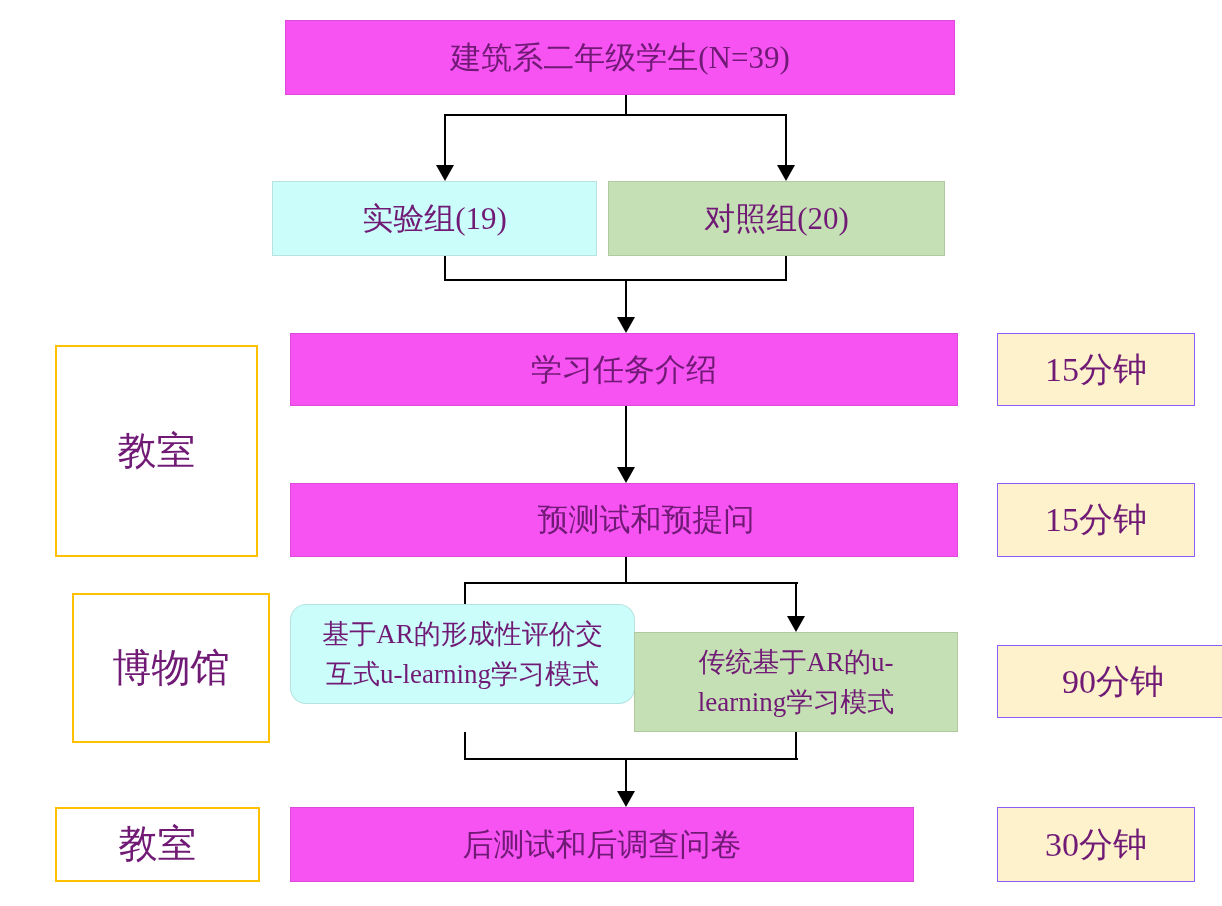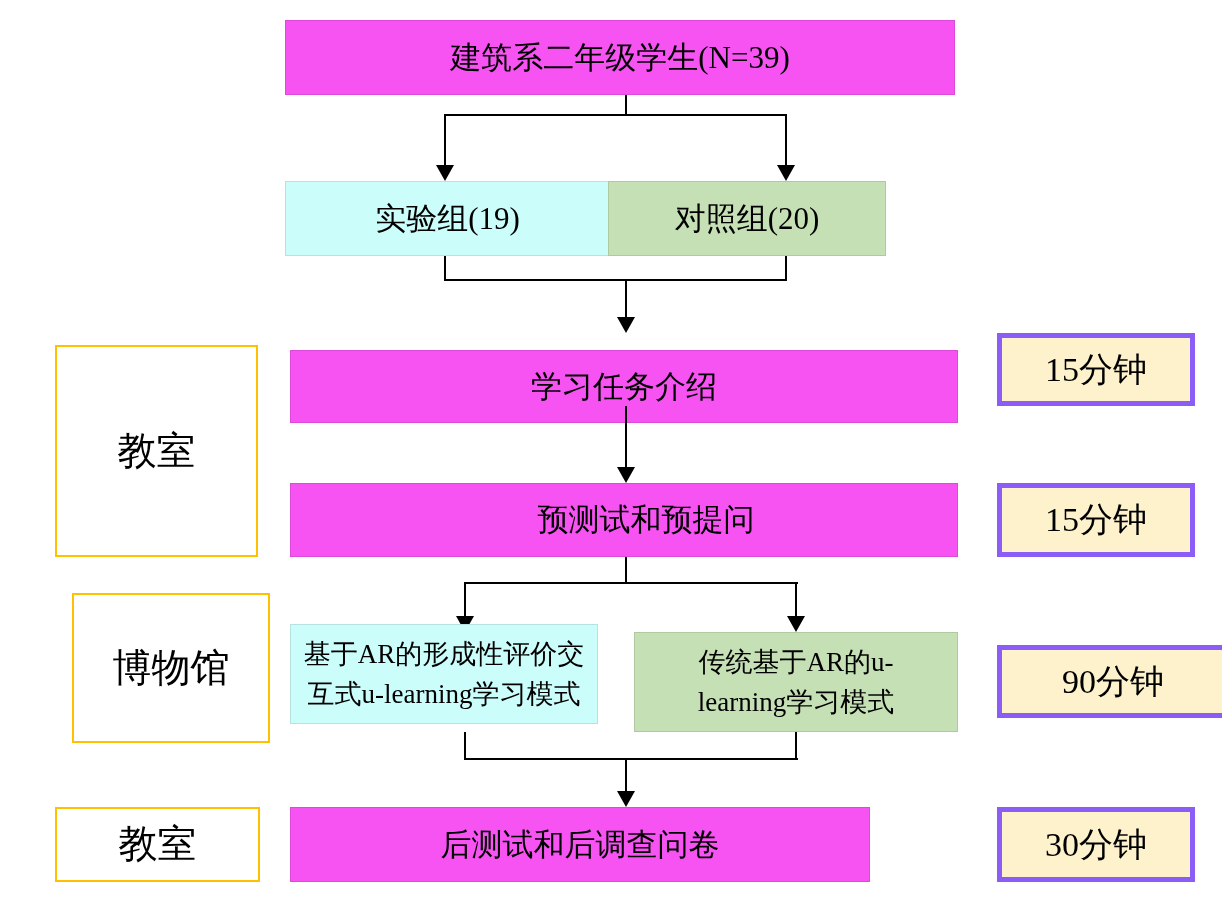--- a/index.html
+++ b/index.html
@@ -9,34 +9,34 @@
     --cream:#FDF2CC;
     --yellow:#FFC000;
     --line:#000000;
   }
   html,body{margin:0;padding:0;background:#ffffff;}
   .canvas{
     position:relative;
     width:1222px;height:906px;
     background:#ffffff;
     font-family:"Liberation Serif","DejaVu Serif",serif;
-    color:#000000;
+    color:#701a75;
     overflow:hidden;
   }
   .box{
     position:absolute;
     display:flex;align-items:center;justify-content:center;
     text-align:center;box-sizing:border-box;
     line-height:1.35;
   }
   .magenta{background:var(--magenta);border:1px solid rgba(0,0,0,0.10);font-size:31px;}
   .cyanbox{background:var(--cyan);border:1px solid rgba(0,0,0,0.10);font-size:31px;}
   .greenbox{background:var(--green);border:1px solid rgba(0,0,0,0.10);font-size:31px;}
   .modebox{font-size:27px;line-height:1.5;padding:0 6px;}
-  .cream{background:var(--cream);border:5px solid #8b5cf6;font-size:34px;}
+  .cream{background:var(--cream);border:1px solid #8b5cf6;font-size:34px;}
   .loc{background:#ffffff;border:2px solid var(--yellow);font-size:39px;}
   .vline,.hline{position:absolute;background:var(--line);}
   .arrowhead{
     position:absolute;width:0;height:0;
     border-left:9px solid transparent;
     border-right:9px solid transparent;
     border-top:16px solid var(--line);
   }
 </style>
 </head>
@@ -46,65 +46,65 @@
 
   <div class="box magenta" style="left:285px;top:20px;width:670px;height:75px;">建筑系二年级学生(N=39)</div>
 
   <div class="vline" style="left:625px;top:95px;width:2px;height:21px;"></div>
   <div class="hline" style="left:444px;top:114px;width:343px;height:2px;"></div>
   <div class="vline" style="left:444px;top:114px;width:2px;height:52px;"></div>
   <div class="vline" style="left:785px;top:114px;width:2px;height:52px;"></div>
   <div class="arrowhead" style="left:436px;top:165px;"></div>
   <div class="arrowhead" style="left:777px;top:165px;"></div>
 
-  <div class="box cyanbox" style="left:285px;top:181px;width:325px;height:75px;">实验组(19)</div>
-  <div class="box greenbox" style="left:608px;top:181px;width:278px;height:75px;">对照组(20)</div>
+  <div class="box cyanbox" style="left:272px;top:181px;width:325px;height:75px;">实验组(19)</div>
+  <div class="box greenbox" style="left:608px;top:181px;width:337px;height:75px;">对照组(20)</div>
 
   <div class="vline" style="left:444px;top:256px;width:2px;height:25px;"></div>
   <div class="vline" style="left:785px;top:256px;width:2px;height:25px;"></div>
   <div class="hline" style="left:444px;top:279px;width:343px;height:2px;"></div>
   <div class="vline" style="left:625px;top:279px;width:2px;height:40px;"></div>
   <div class="arrowhead" style="left:617px;top:317px;"></div>
 
-  <div class="box magenta" style="left:290px;top:333px;width:668px;height:73px;margin-top:17px;">学习任务介绍</div>
+  <div class="box magenta" style="left:290px;top:333px;width:668px;height:73px;">学习任务介绍</div>
   <div class="box cream" style="left:997px;top:333px;width:198px;height:73px;">15分钟</div>
 
   <div class="vline" style="left:625px;top:406px;width:2px;height:62px;"></div>
   <div class="arrowhead" style="left:617px;top:467px;"></div>
 
   <div class="box magenta" style="left:290px;top:483px;width:668px;height:74px;padding-left:44px;">预测试和预提问</div>
   <div class="box cream" style="left:997px;top:483px;width:198px;height:74px;">15分钟</div>
 
   <div class="vline" style="left:625px;top:557px;width:2px;height:27px;"></div>
   <div class="hline" style="left:464px;top:582px;width:334px;height:2px;"></div>
   <div class="vline" style="left:464px;top:582px;width:2px;height:35px;"></div>
   <div class="vline" style="left:795px;top:582px;width:2px;height:35px;"></div>
   <div class="arrowhead" style="left:456px;top:616px;"></div>
   <div class="arrowhead" style="left:787px;top:616px;"></div>
 
-  <div class="box cyanbox modebox" style="left:290px;top:624px;width:308px;height:100px;">
+  <div class="box cyanbox modebox" style="left:290px;top:604px;width:345px;height:100px;border-radius:16px;">
     <div>
       <div>基于AR的形成性评价交</div>
       <div>互式u-learning学习模式</div>
     </div>
   </div>
   <div class="box greenbox modebox" style="left:634px;top:632px;width:324px;height:100px;">
     <div>
       <div>传统基于AR的u-</div>
       <div>learning学习模式</div>
     </div>
   </div>
   <div class="box cream" style="left:997px;top:645px;width:232px;height:73px;">90分钟</div>
 
   <div class="vline" style="left:464px;top:732px;width:2px;height:28px;"></div>
   <div class="vline" style="left:795px;top:732px;width:2px;height:28px;"></div>
   <div class="hline" style="left:464px;top:758px;width:334px;height:2px;"></div>
   <div class="vline" style="left:625px;top:758px;width:2px;height:35px;"></div>
   <div class="arrowhead" style="left:617px;top:791px;"></div>
 
-  <div class="box magenta" style="left:290px;top:807px;width:580px;height:75px;">后测试和后调查问卷</div>
+  <div class="box magenta" style="left:290px;top:807px;width:624px;height:75px;">后测试和后调查问卷</div>
   <div class="box cream" style="left:997px;top:807px;width:198px;height:75px;">30分钟</div>
 
   <div class="box loc" style="left:55px;top:345px;width:203px;height:212px;">教室</div>
   <div class="box loc" style="left:55px;top:593px;width:198px;height:150px;margin-left:17px;">博物馆</div>
   <div class="box loc" style="left:55px;top:807px;width:205px;height:75px;">教室</div>
 
 </div>
 
 </body></html>

